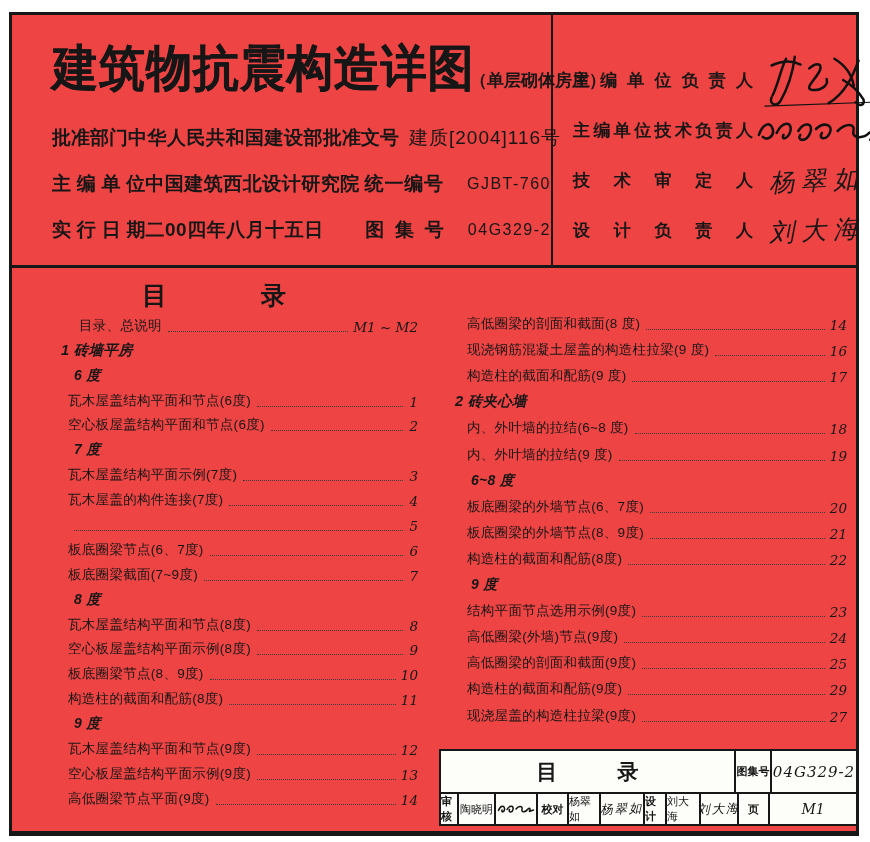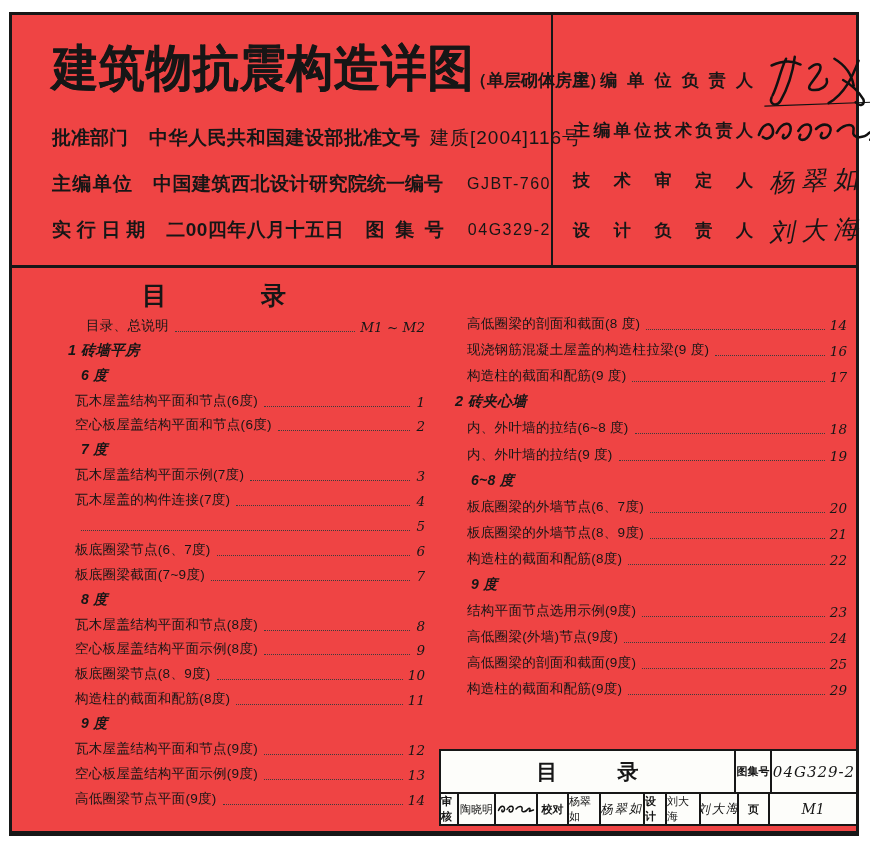--- a/index.html
+++ b/index.html
@@ -11,40 +11,40 @@
   
   .hdr { display: flex; height: 253px; border-bottom: 3px solid #171717; }
   .hdr-left { width: 541px; border-right: 2px solid #171717; padding: 16px 0 0 40px; }
   .title-line { display: flex; align-items: baseline; margin-top: 10px; white-space: nowrap; }
   .main-title { font-size: 45px; font-weight: 900; letter-spacing: 1px;
     transform: scale(1.02,1.1); transform-origin: left bottom; text-shadow: 0.6px 0 0 #161616; }
   .sub-title { font-size: 17px; font-weight: bold; margin-left: 4px; }
   .info-table { margin-top: 14px; font-size: 19px; font-weight: bold; }
   .info-row { display: flex; height: 46px; align-items: center; white-space: nowrap; }
   .il1 { width: 100px; text-align: justify; text-align-last: justify; }
-  .iv1 { width: 235px; letter-spacing: 0.5px; padding-left: 21px; }
+  .iv1 { width: 235px; letter-spacing: 0.5px; }
   .il2 { width: 84px; margin-right: 10px; text-align: justify; text-align-last: justify; }
   .iv2 { flex: 1; font-weight: normal; font-size: 19px; letter-spacing: 1px; }
   .iv2.latin { padding-left: 14px; font-size: 16px; letter-spacing: 1.5px; text-align: right; }
 
   .hdr-right { flex: 1; padding: 40px 12px 0 20px; display: flex; flex-direction: column; }
   .sig-row { height: 50px; display: flex; align-items: center; }
   .sig-role { width: 180px; font-size: 17px; font-weight: bold;
     text-align: justify; text-align-last: justify; white-space: nowrap; }
   .sig-val { flex: 1; display: flex; justify-content: center; align-items: center; position: relative; }
   .hand { font-family: "DejaVu Serif", serif; font-style: italic; font-size: 25px;
     letter-spacing: 7px; transform: rotate(-3deg); white-space: nowrap; }
   .scribble { stroke: #111; fill: none; stroke-width: 2.6; stroke-linecap: round; }
 
   
   .toc { position: relative; height: 560px; }
   .toc-title { position: absolute; top: 11px; left: 130px; display: flex; gap: 94px;
     font-size: 25px; font-weight: bold; }
   .col { position: absolute; display: flex; flex-direction: column; }
-  .col-left  { left: 56px;  top: 42px; width: 357px; --rh: 24.9px; }
+  .col-left  { left: 49px;  top: 42px; width: 357px; --rh: 24.9px; }
   .col-right { left: 438px; top: 39px; width: 397px; --rh: 26.1px; }
   .trow { height: var(--rh); display: flex; align-items: flex-end; font-size: 13.5px; white-space: nowrap; }
   .trow .txt { letter-spacing: 0.3px; }
   .trow .lead { flex: 1; border-bottom: 1.7px dotted #3c3c3c; margin: 0 5px 3px 6px; }
   .trow .pg { font-family: "DejaVu Serif", serif; font-style: italic; font-size: 13.5px; min-width: 10px; text-align: right; }
   .trow.h1 { font-weight: bold; font-style: italic; font-size: 14.5px; }
   .trow.h2 { font-weight: bold; font-style: italic; font-size: 14px; }
   .col-left  .trow.item { padding-left: 7px; }
   .col-left  .trow.ind2 { padding-left: 18px; }
   .col-left  .trow.h1 { padding-left: 0; }
@@ -303,20 +303,25 @@
         <div class="trow item">
           <span class="txt">高低圈梁的剖面和截面(9度)</span>
           <span class="lead"></span>
           <span class="pg">25</span>
         </div>
         <div class="trow item">
           <span class="txt">构造柱的截面和配筋(9度)</span>
           <span class="lead"></span>
           <span class="pg">29</span>
         </div>
+        <div class="trow item">
+          <span class="txt">现浇屋盖的构造柱拉梁(9度)</span>
+          <span class="lead"></span>
+          <span class="pg">27</span>
+        </div>
       </div>
 
     <div class="tblock">
       <div class="tb-top">
         <div class="tb-title-cell">
           <span>目</span>
           <span>录</span>
         </div>
         <div class="tb-atlas-label">图集号</div>
         <div class="tb-atlas-no">04G329-2</div>

